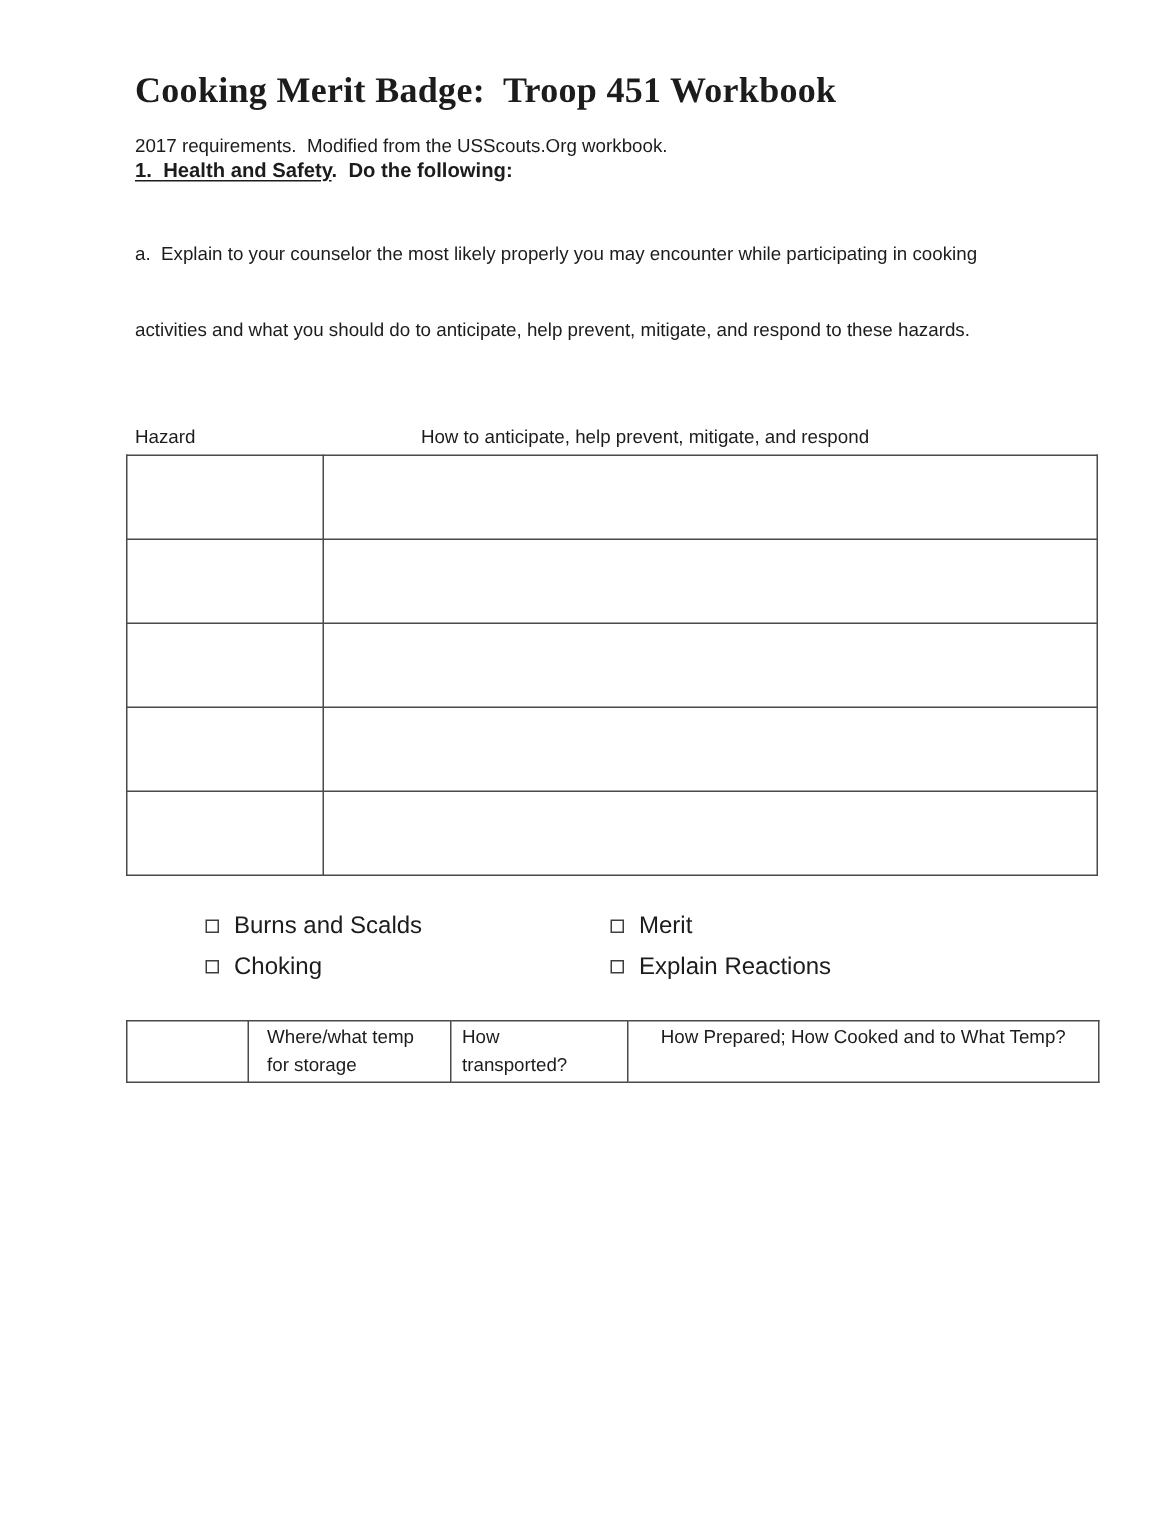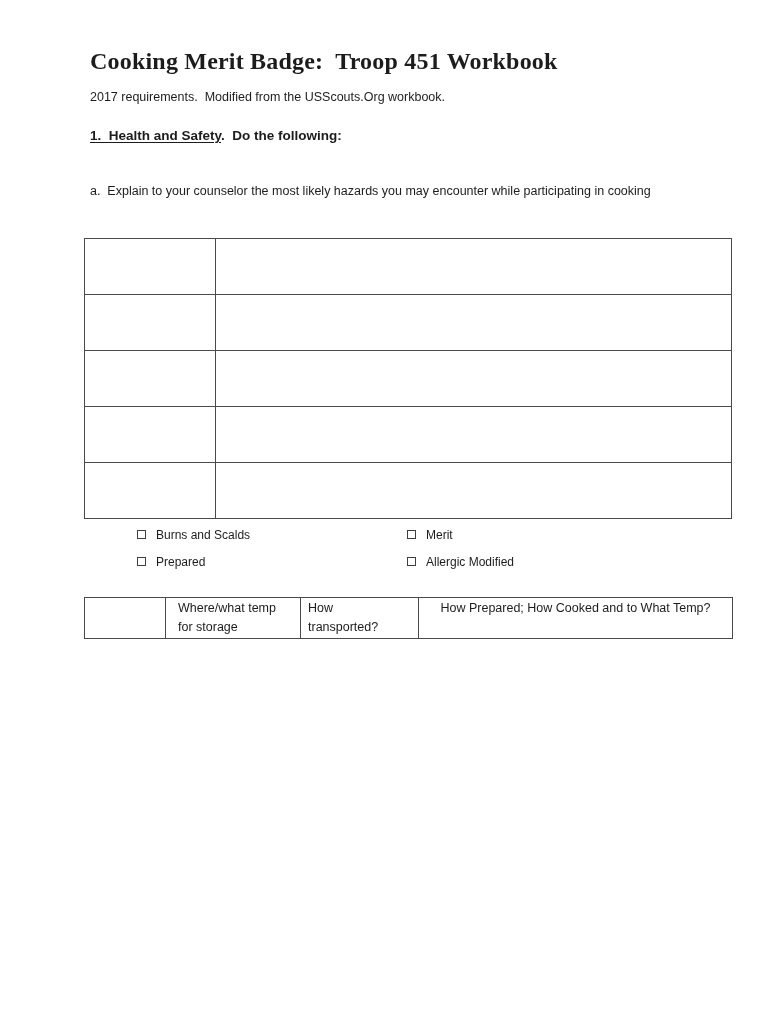--- a/index.html
+++ b/index.html
@@ -22,21 +22,20 @@
     white-space: pre;
     letter-spacing: 0.2px;
   }
   .subtitle {
     font-size: 12.5px;
     line-height: 15px;
     margin-top: 16px;
     white-space: pre;
   }
   .section-heading {
-    margin-top: 22px;
     font-size: 13.5px;
     font-weight: bold;
     line-height: 17px;
     white-space: pre;
   }
   .section-heading .u {
     text-decoration: underline;
     text-underline-offset: 2px;
   }
   .para { font-size: 12.5px; line-height: 17px; white-space: pre; }
@@ -54,27 +53,27 @@
   .hazard-head .hz-col2 { width: 430px; text-align: center; }
 
   table { border-collapse: collapse; table-layout: fixed; margin-left: -6px; }
   td { border: 1px solid #4a4a4a; background: #fff; }
 
   .t1 { width: 648px; margin-top: 4px; }
   .t1 td { height: 56px; }
   .t1 .c1 { width: 131px; }
 
   .cb-grid {
-    margin-top: 2px;
+    margin-top: 20px;
     margin-left: 47px;
     display: grid;
     grid-template-columns: 270px auto;
     grid-auto-rows: 27px;
     align-items: center;
-    font-size: 12px;
+    font-size: 16px;
   }
   .cb-item { display: flex; align-items: center; }
   .cb-box {
     display: inline-block;
     width: 9px; height: 9px;
     border: 1px solid #3f3f3f;
     margin-right: 10px;
     flex: 0 0 auto;
   }
 
@@ -93,23 +92,28 @@
 
 <div class="page">
   <div class="content">
 
     <div class="title">Cooking Merit Badge:  Troop 451 Workbook</div>
     <div class="subtitle">2017 requirements.  Modified from the USScouts.Org workbook.</div>
 
     <div class="section-heading"><span class="u">1.  Health and Safety</span><span>.  Do the following:</span></div>
 
     <div class="para para-a">
-      <div>a.  Explain to your counselor the most likely hazards you may encounter while participating in cooking</div>
+      <div>a.  Explain to your counselor the most likely properly you may encounter while participating in cooking</div>
+      <div>activities and what you should do to anticipate, help prevent, mitigate, and respond to these hazards.</div>
     </div>
 
+    <div class="hazard-head">
+      <div class="hz-col1">Hazard</div>
+      <div class="hz-col2">How to anticipate, help prevent, mitigate, and respond</div>
+    </div>
 
     <table class="t1">
       <tbody>
           <tr>
         <td class="c1"></td>
         <td></td>
       </tr>
       <tr>
         <td class="c1"></td>
         <td></td>
@@ -134,25 +138,25 @@
       <div class="cb-item">
         <span class="cb-box"></span>
         <span>Burns and Scalds</span>
       </div>
       <div class="cb-item">
         <span class="cb-box"></span>
         <span>Merit</span>
       </div>
       <div class="cb-item">
         <span class="cb-box"></span>
-        <span>Prepared</span>
+        <span>Choking</span>
       </div>
       <div class="cb-item">
         <span class="cb-box"></span>
-        <span>Allergic Modified</span>
+        <span>Explain Reactions</span>
       </div>
     </div>
 
 
     <table class="t2">
       <tbody>
           <tr class="hrow">
         <td class="c1"></td>
         <td class="c2">
           <div class="hdr-line">Where/what temp</div>

